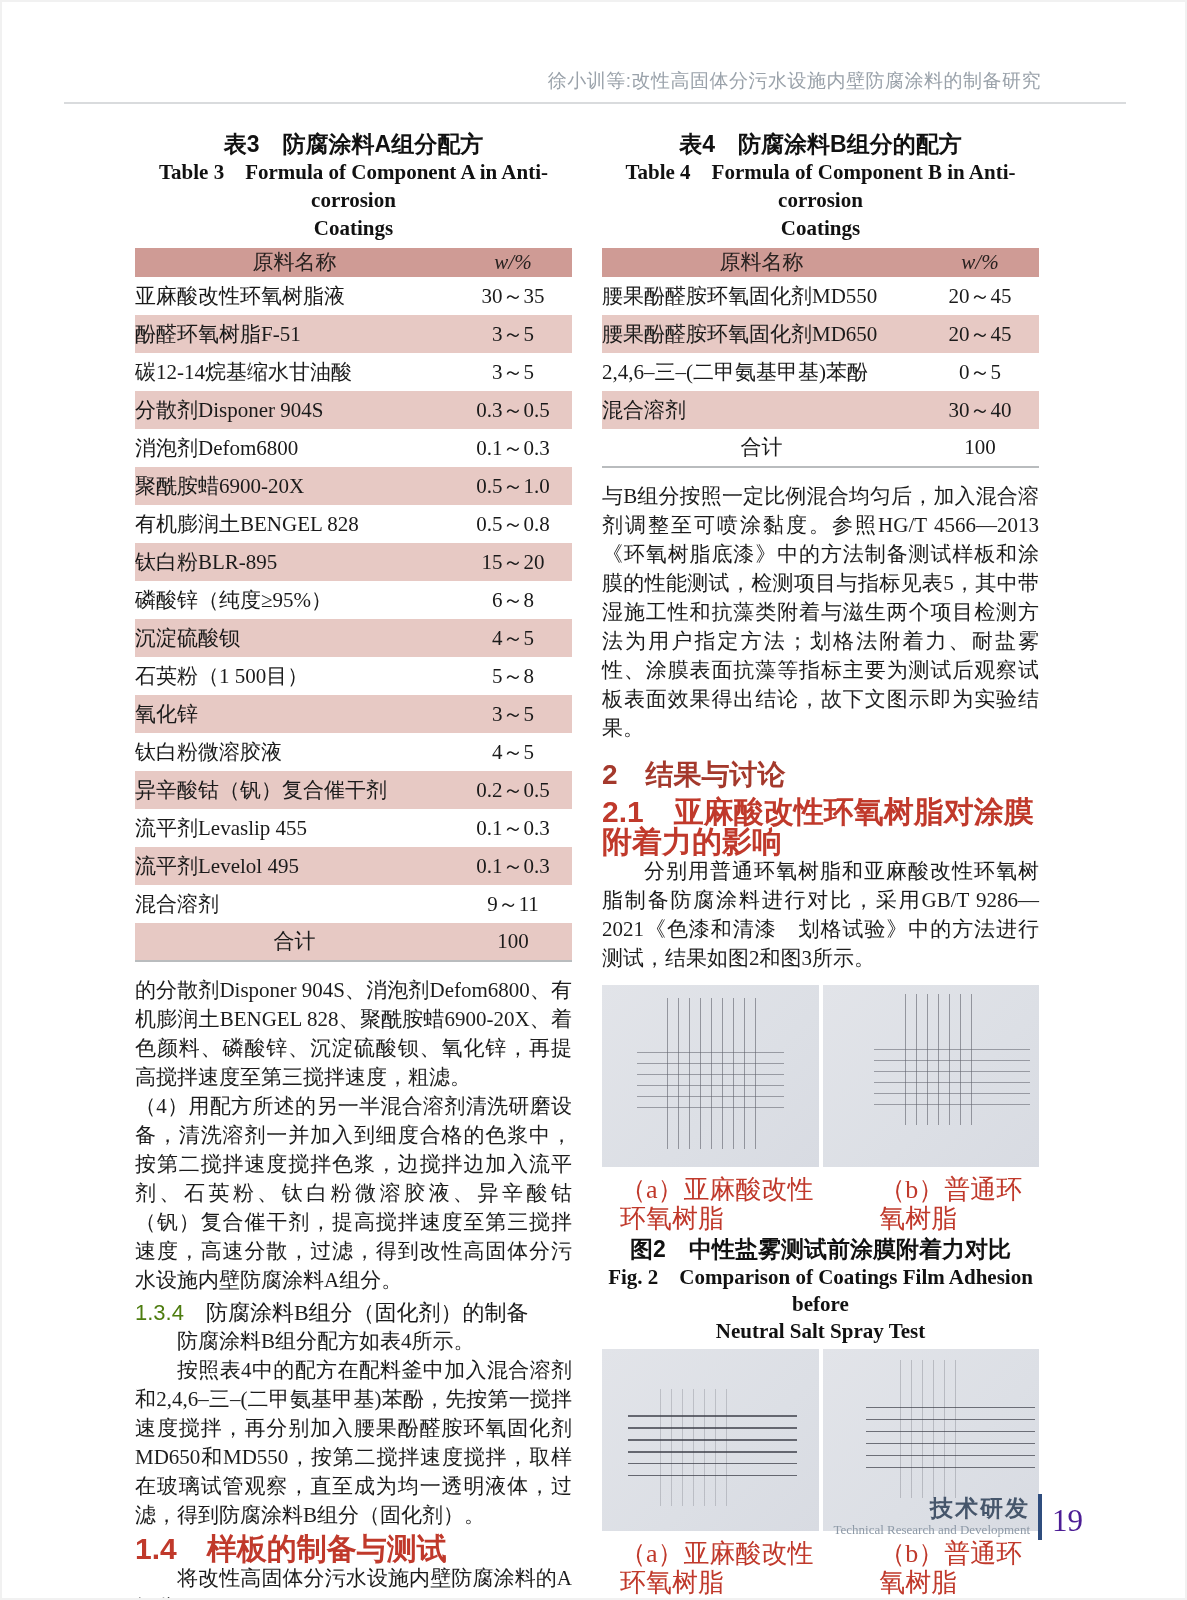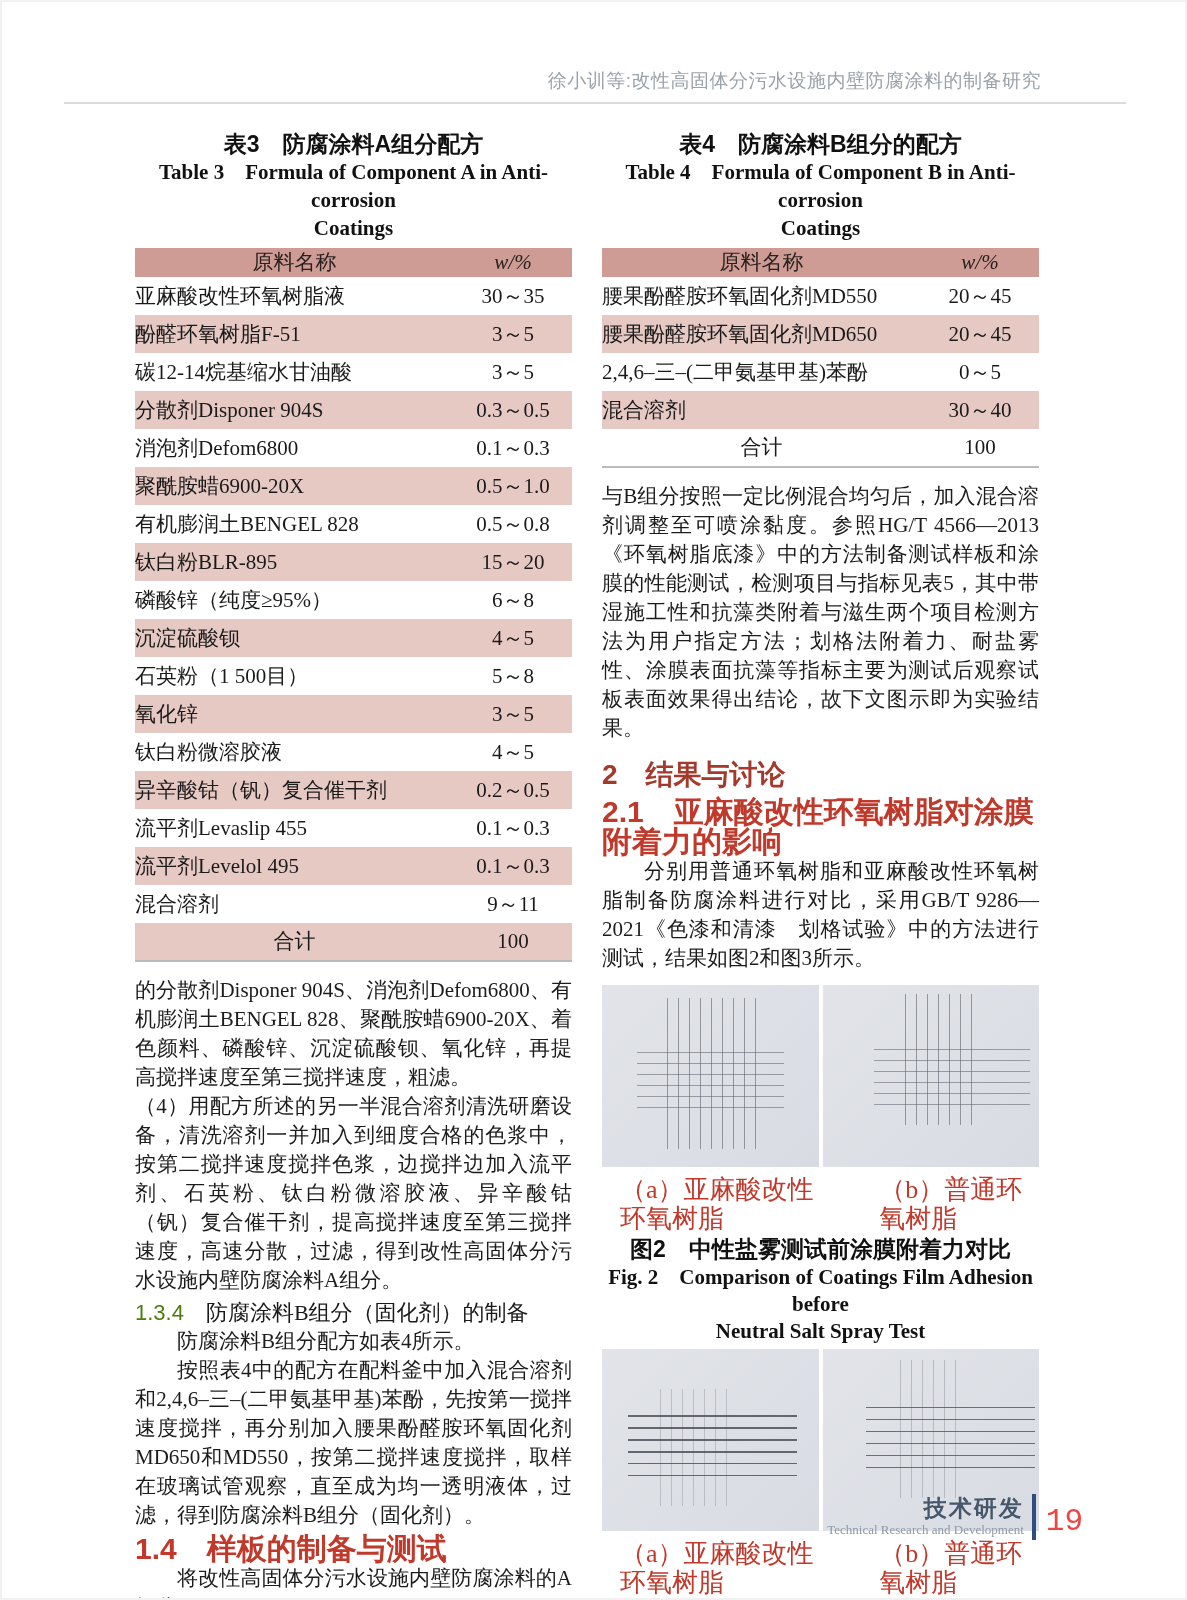--- a/index.html
+++ b/index.html
@@ -93,21 +93,21 @@
 
   
   .footer { position:absolute; top:1492px; right:102px; display:flex; align-items:center; }
   .footer-txt { text-align:right; }
   .footer-cn {
     font-family:"Liberation Sans","DejaVu Sans",sans-serif; font-weight:bold;
     font-size:23px; line-height:25px; color:#46566b; letter-spacing:2px;
   }
   .footer-en { font-size:13px; line-height:18px; color:#8d99a6; }
   .footer-bar { width:4px; height:46px; background:#2f4d7e; margin:0 10px 0 8px; }
-  .footer-num { font-size:31px; color:#ef4444; font-family:Liberation Mono, monospace; padding-top:8px; }
+  .footer-num { font-size:31px; color:#4c1d95; font-family:Liberation Serif, serif; padding-top:8px; }
 </style>
 </head>
 <body>
 
 <div class="page">
 
   <div class="running-head">徐小训等:改性高固体分污水设施内壁防腐涂料的制备研究</div>
   <div class="head-rule"></div>
 
   <div class="col col-left">

